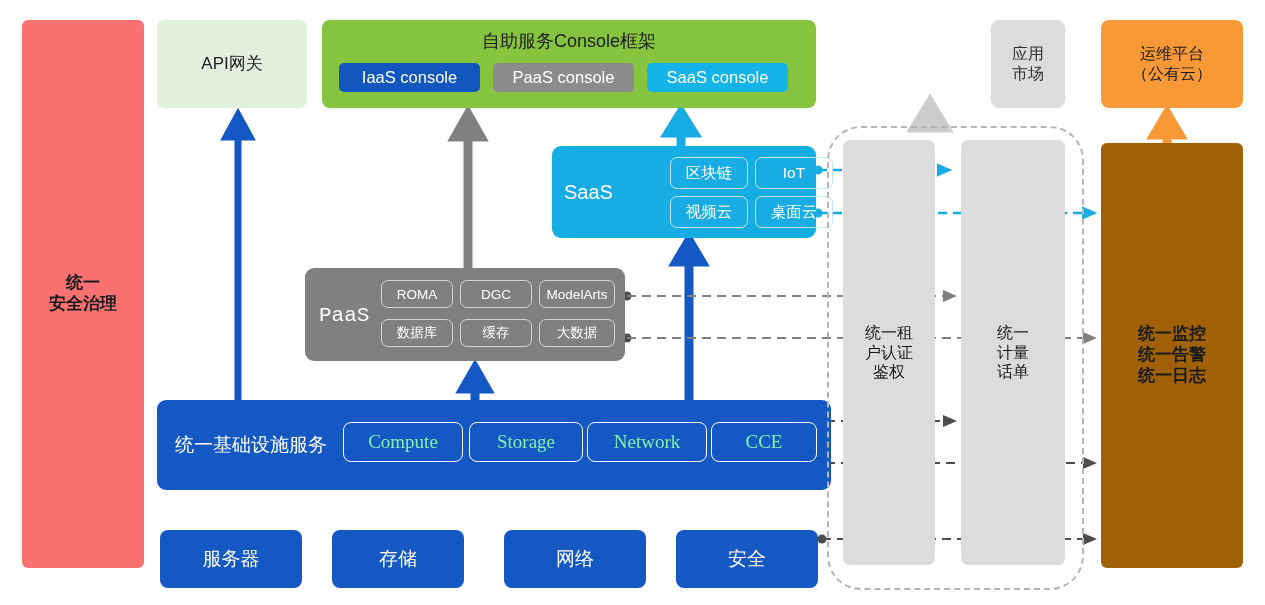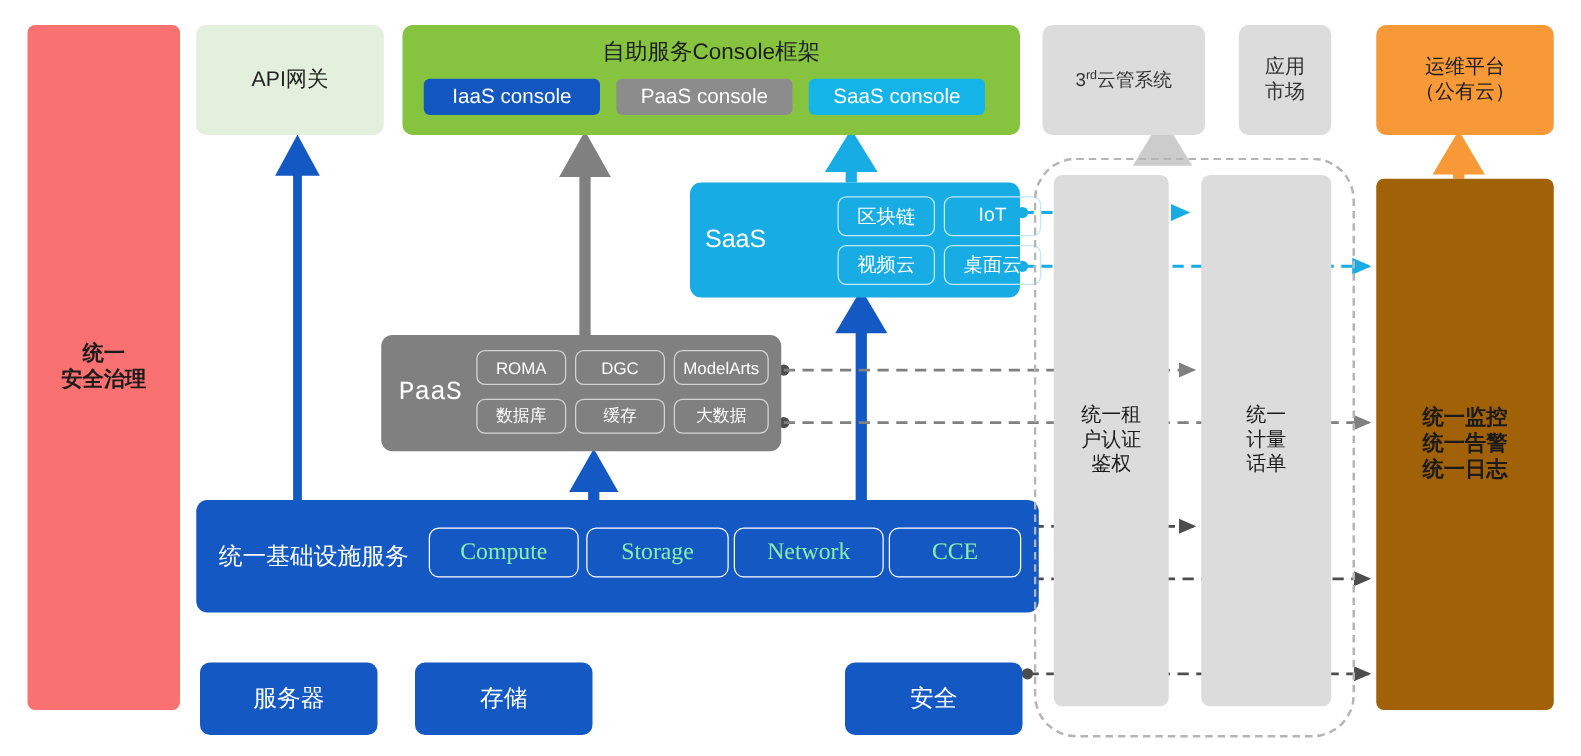--- a/index.html
+++ b/index.html
@@ -134,21 +134,21 @@
   #infra-chip-3{left:554px;width:104px;}
 
   
   .resource-box{
     position:absolute;top:510px;height:58px;
     background:#1458c4;border-radius:8px;
     display:flex;align-items:center;justify-content:center;
     color:#ffffff;font-size:19px;margin-top:20px;
   }
   #res-0{left:160px;width:142px;}
-  #res-1{left:332px;width:142px;}
+  #res-1{left:332px;width:132px;}
   #res-2{left:504px;width:142px;}
   #res-3{left:676px;width:142px;}
 
   
   #shared-container{
     position:absolute;left:827px;top:126px;width:257px;height:464px;
     border:2.5px dashed #b5b5b5;border-radius:34px;
     box-sizing:border-box;
   }
   
@@ -254,23 +254,20 @@
     <span class="lbl">API网关</span>
   </div>
 
   <div class="box" id="console-frame">
     <div class="frame-title">自助服务Console框架</div>
     <div class="console-chip" id="chip-iaas">IaaS console</div>
     <div class="console-chip" id="chip-paas">PaaS console</div>
     <div class="console-chip" id="chip-saas">SaaS console</div>
   </div>
 
-  <div class="box" id="third-cloud">
-    <span><span>3</span><sup>rd</sup><span>云管系统</span></span>
-  </div>
 
   <div class="box" id="app-market">
     <span class="lbl">应用
 市场</span>
   </div>
 
   <div class="box" id="ops-platform">
     <span class="lbl">运维平台
 （公有云）</span>
   </div>
@@ -302,20 +299,21 @@
   <div class="box" id="infra-bar">
     <div class="blk-title">统一基础设施服务</div>
     <div class="infra-chip" id="infra-chip-0">Compute</div>
     <div class="infra-chip" id="infra-chip-1">Storage</div>
     <div class="infra-chip" id="infra-chip-2">Network</div>
     <div class="infra-chip" id="infra-chip-3">CCE</div>
   </div>
 
   <div class="resource-box" id="res-0">服务器</div>
   <div class="resource-box" id="res-1">存储</div>
+  <div class="resource-box" id="res-2">网络</div>
   <div class="resource-box" id="res-3">安全</div>
 
   <div id="shared-container"></div>
   <div class="svc-column" id="svc-auth">
     <span class="lbl">统一租
 户认证
 鉴权</span>
   </div>
   <div class="svc-column" id="svc-billing">
     <span class="lbl">统一

